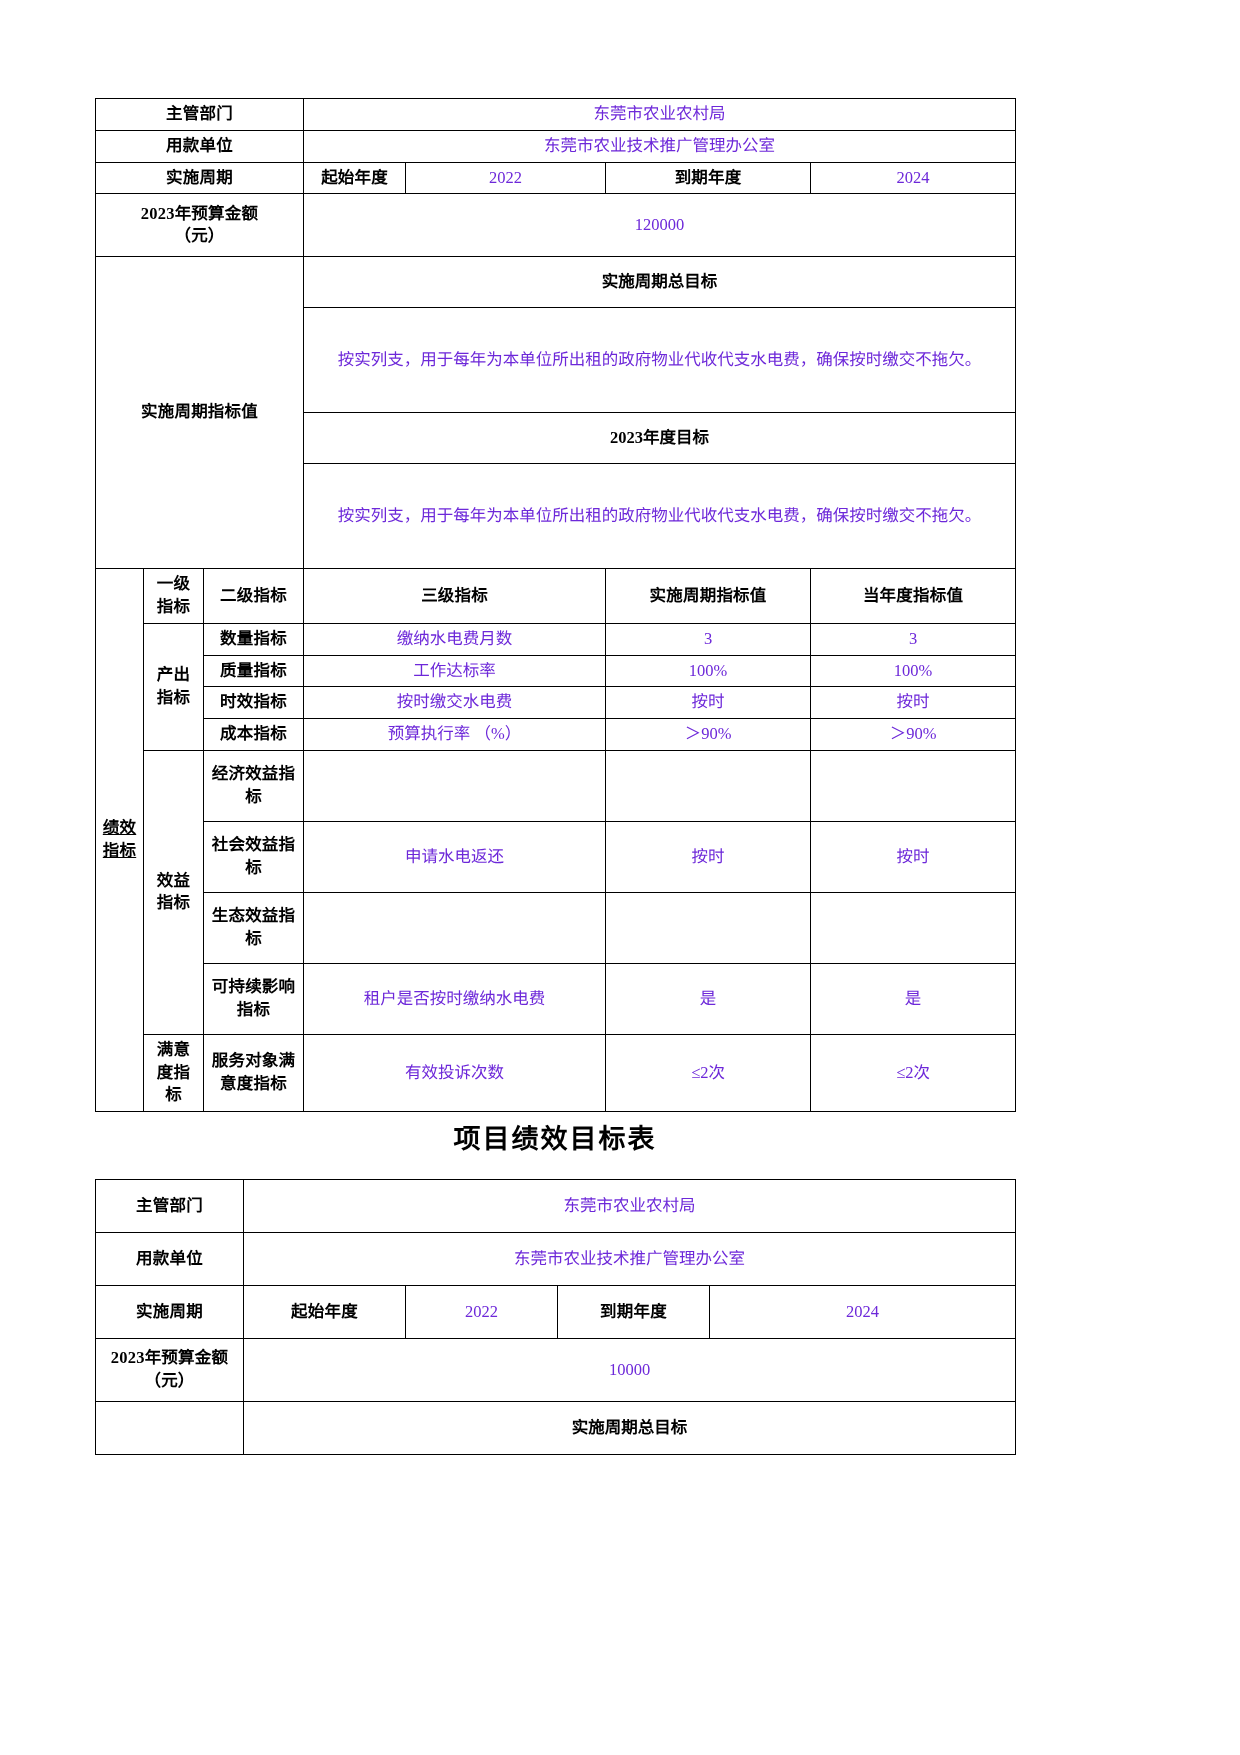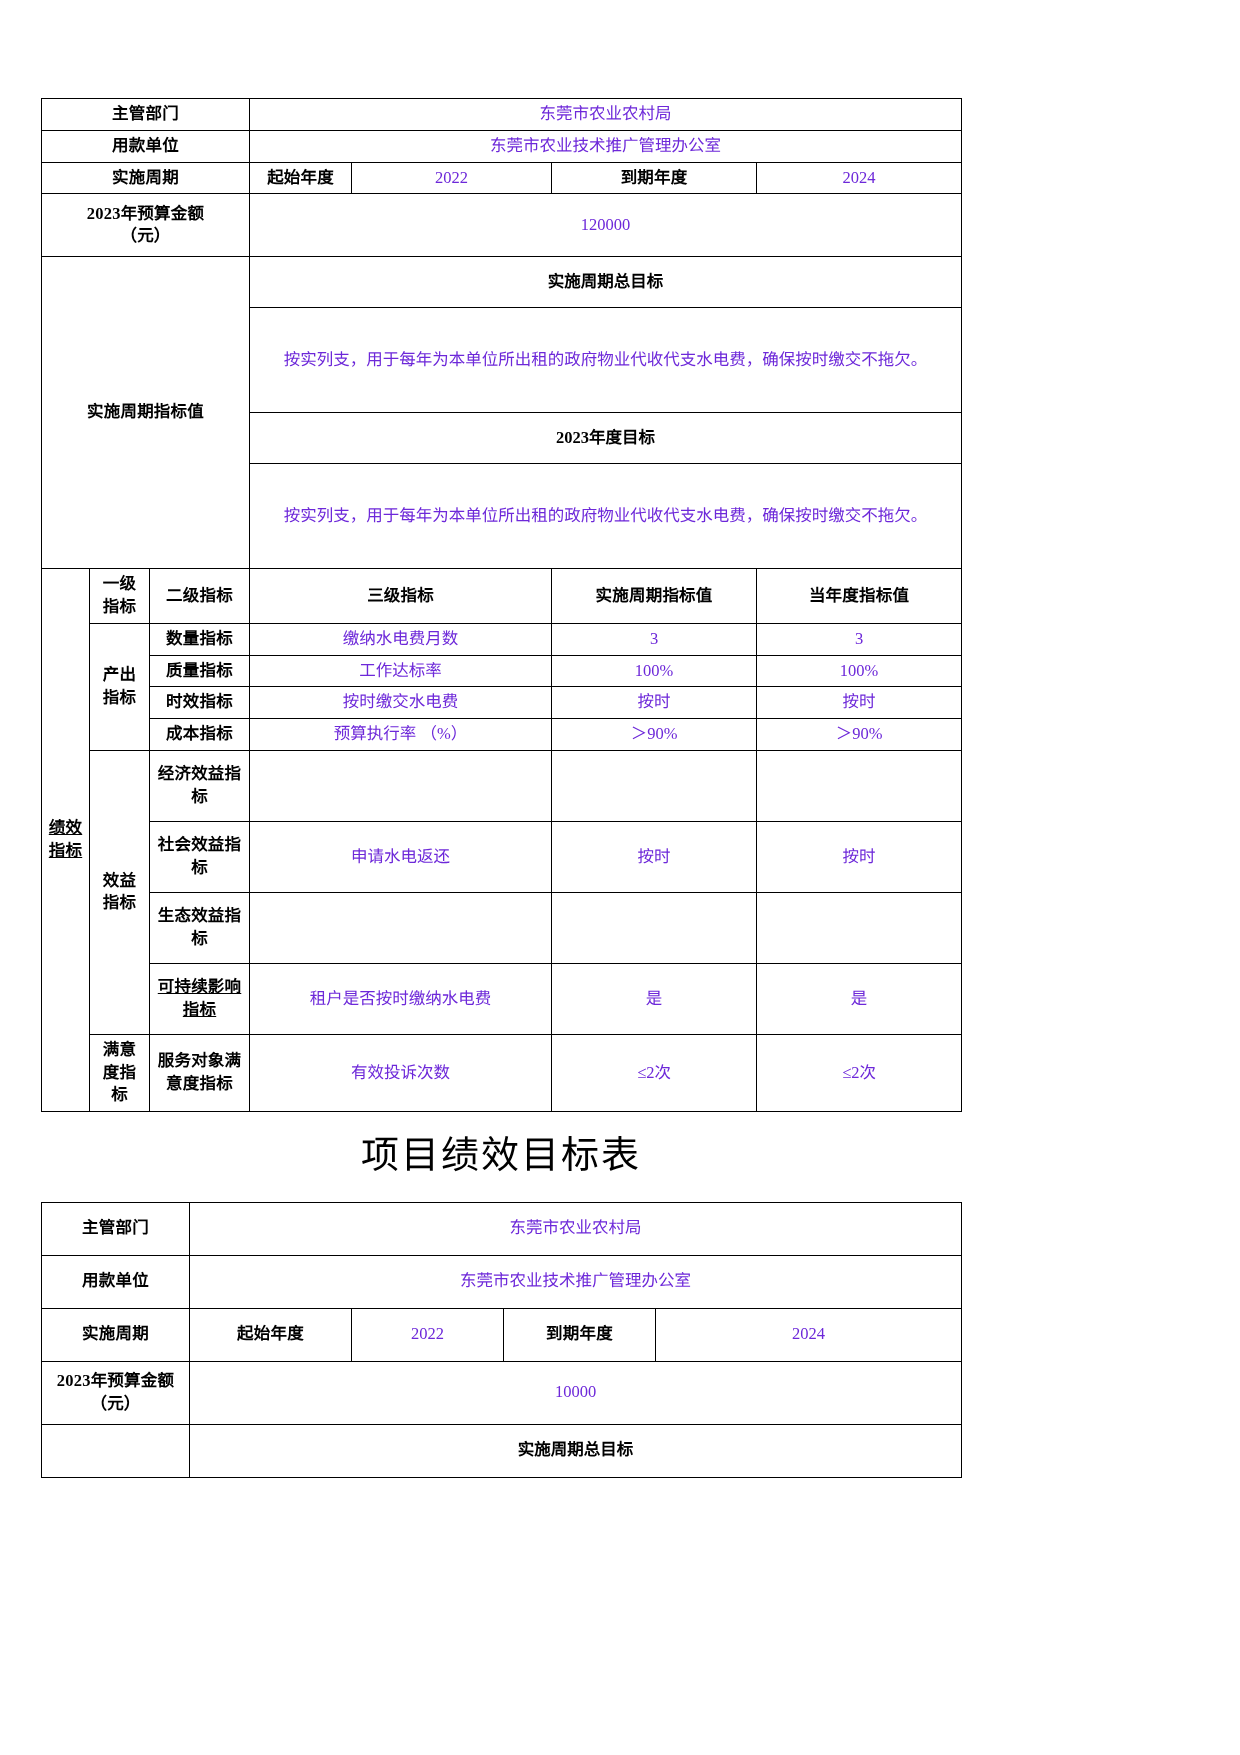--- a/index.html
+++ b/index.html
@@ -12,21 +12,21 @@
     width: 1240px;
     min-height: 1755px;
     font-family: "Liberation Serif", "DejaVu Serif", serif;
     color: #000000;
     -webkit-font-smoothing: antialiased;
   }
   .page {
     width: 1240px;
     min-height: 1755px;
     box-sizing: border-box;
-    padding: 98px 95px 0 41px;
+    padding: 98px 95px 0 95px;
     position: relative;
   }
   table.sheet {
     border-collapse: collapse;
     table-layout: fixed;
     width: 920px;
     margin: 0;
   }
   table.sheet td {
     border: 1.6px solid #000000;
@@ -57,24 +57,24 @@
   td.goal-text {
     text-align: left;
     padding: 26px 10px 26px 14px;
     font-size: 17px;
     line-height: 1.6;
   }
   .doc-title {
     width: 920px;
     text-align: center;
     font-family: "Liberation Serif", "DejaVu Serif", serif;
-    font-weight: 400;
-    font-size: 38px;
+    font-weight: 700;
+    font-size: 27px;
     letter-spacing: 2px;
-    margin: 20px 0 22px 0;
+    margin: 11px 0 22px 0;
     line-height: 1.25;
     color: #000;
   }
   
   td.narrow-stack {
     padding: 4px 2px;
     font-size: 16.5px;
     line-height: 1.35;
   }
 </style>
@@ -186,21 +186,21 @@
         <td class="val">按时</td>
         <td class="val">按时</td>
       </tr>
       <tr>
         <td class="lbl" style="height:62px;margin-top:45px;">生态效益指标</td>
         <td class="val" colspan="2"></td>
         <td class="val"></td>
         <td class="val"></td>
       </tr>
       <tr>
-        <td class="lbl" style="height:62px;text-decoration:underline;">可持续影响指标</td>
+        <td class="lbl" style="height:62px;">可持续影响指标</td>
         <td class="val" colspan="2">租户是否按时缴纳水电费</td>
         <td class="val">是</td>
         <td class="val">是</td>
       </tr>
 
       <tr>
         <td class="lbl" style="height:66px;">满意度指标</td>
         <td class="lbl">服务对象满意度指标</td>
         <td class="val" colspan="2">有效投诉次数</td>
         <td class="val">≤2次</td>

